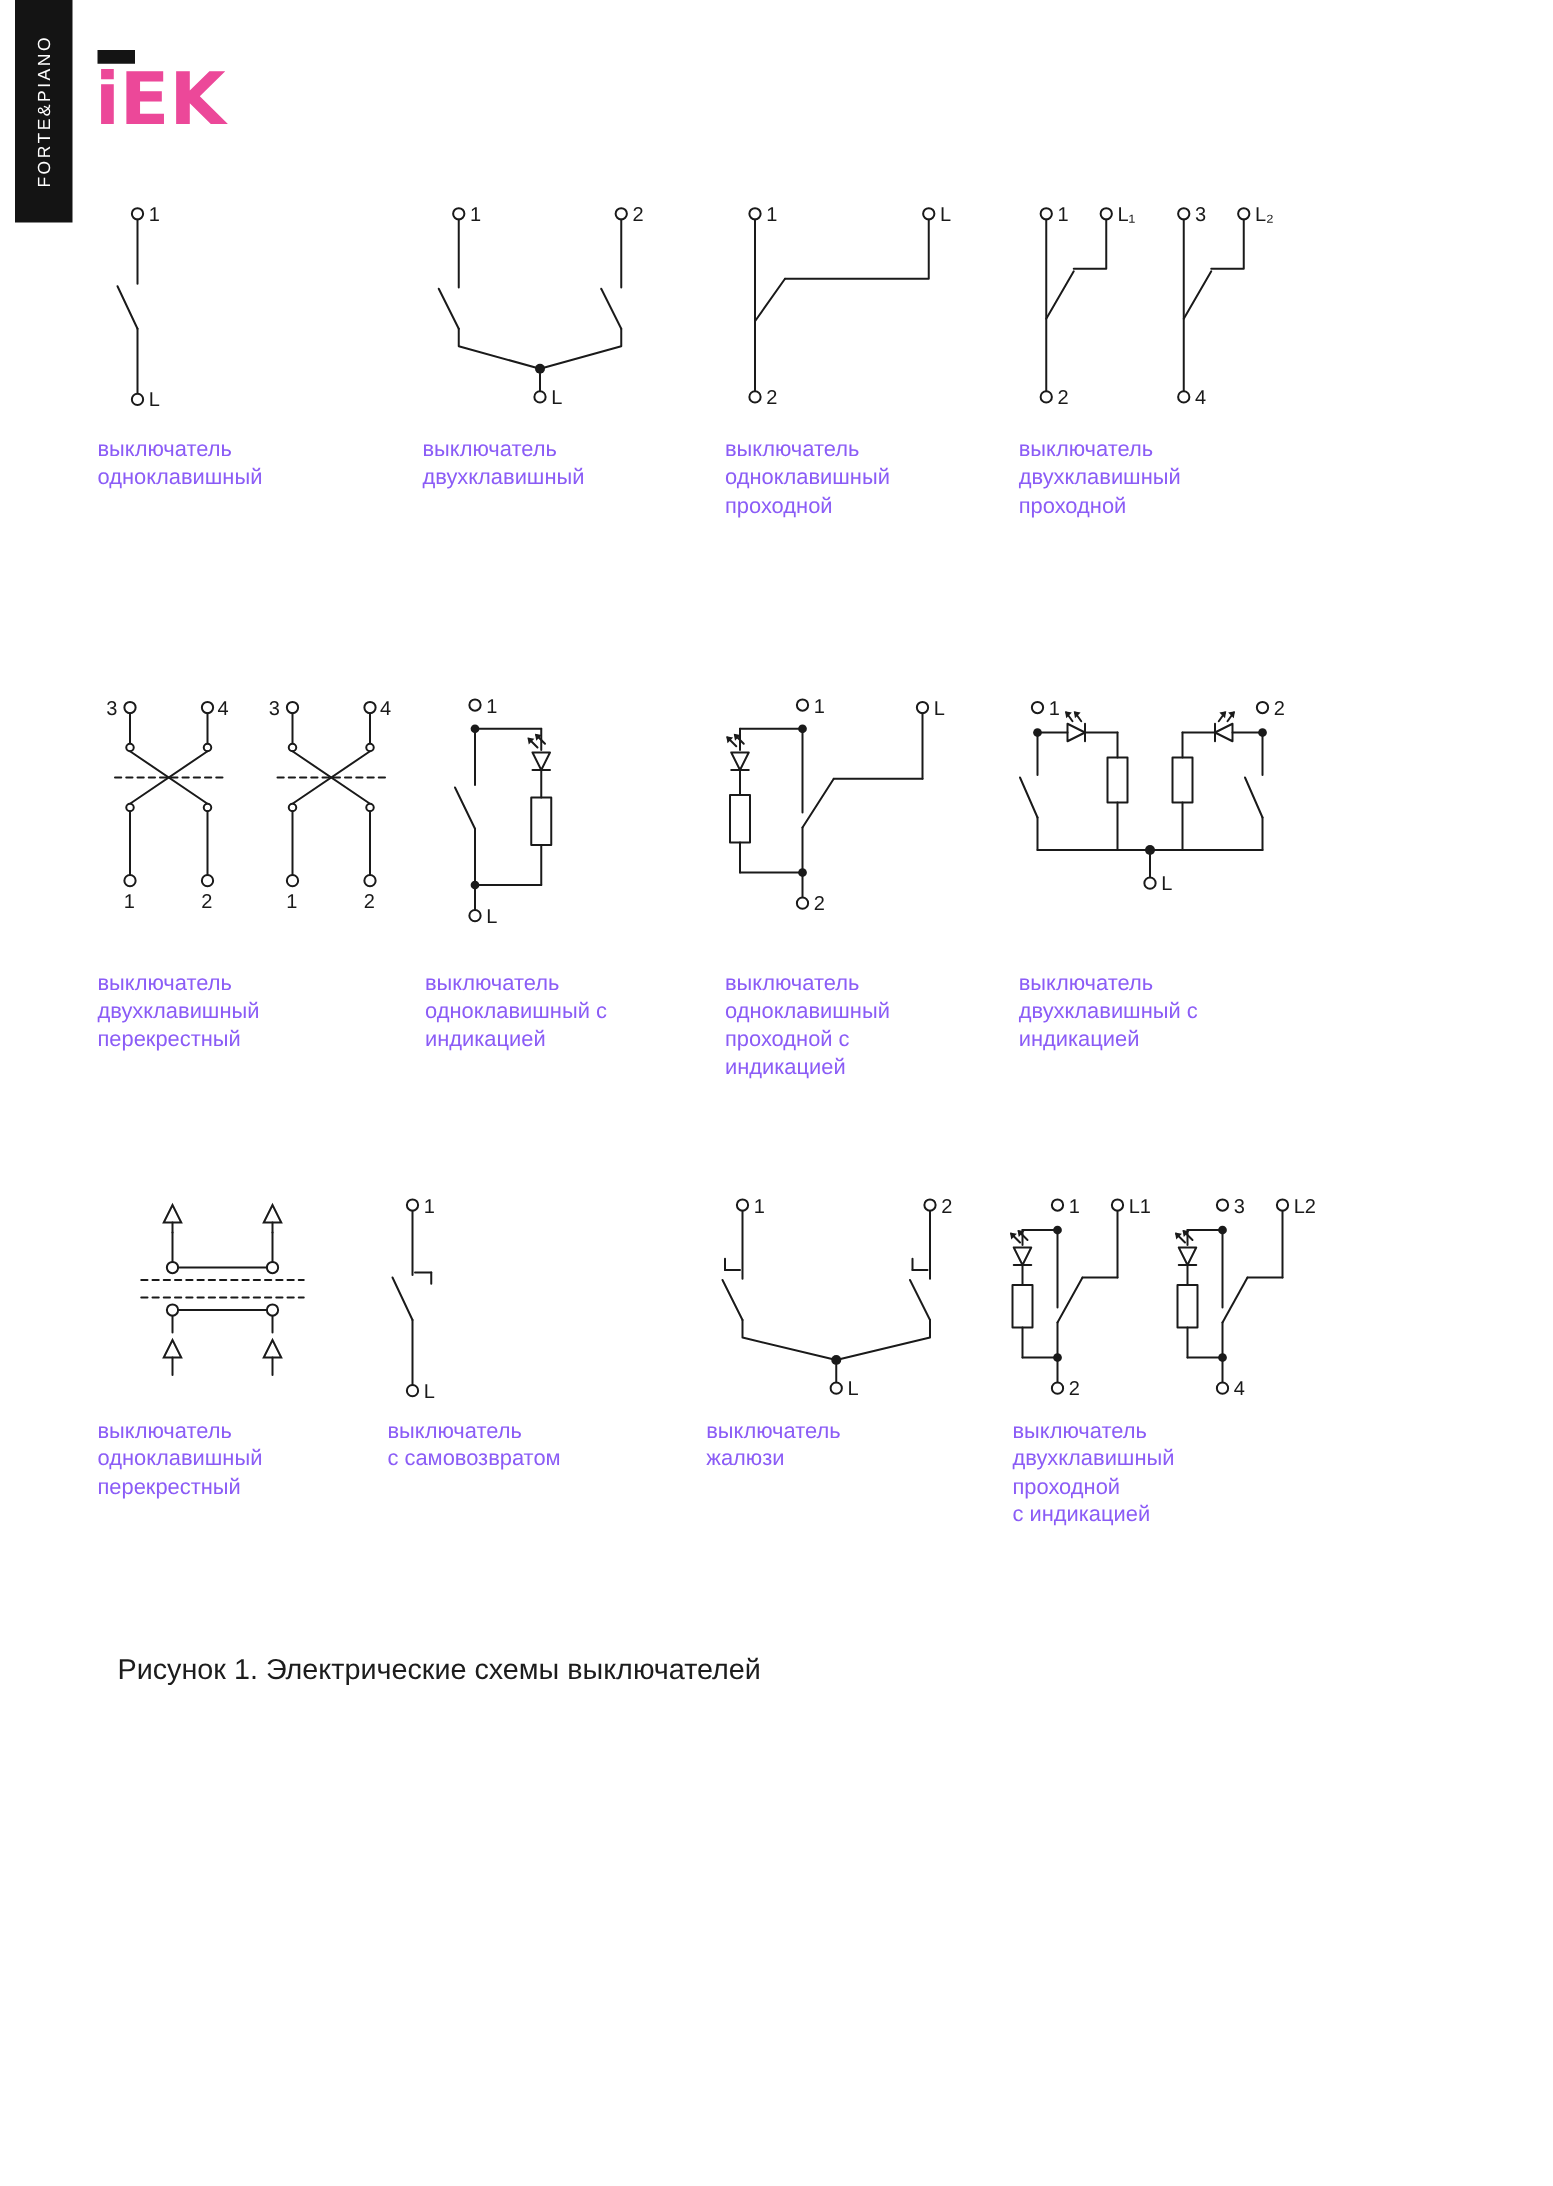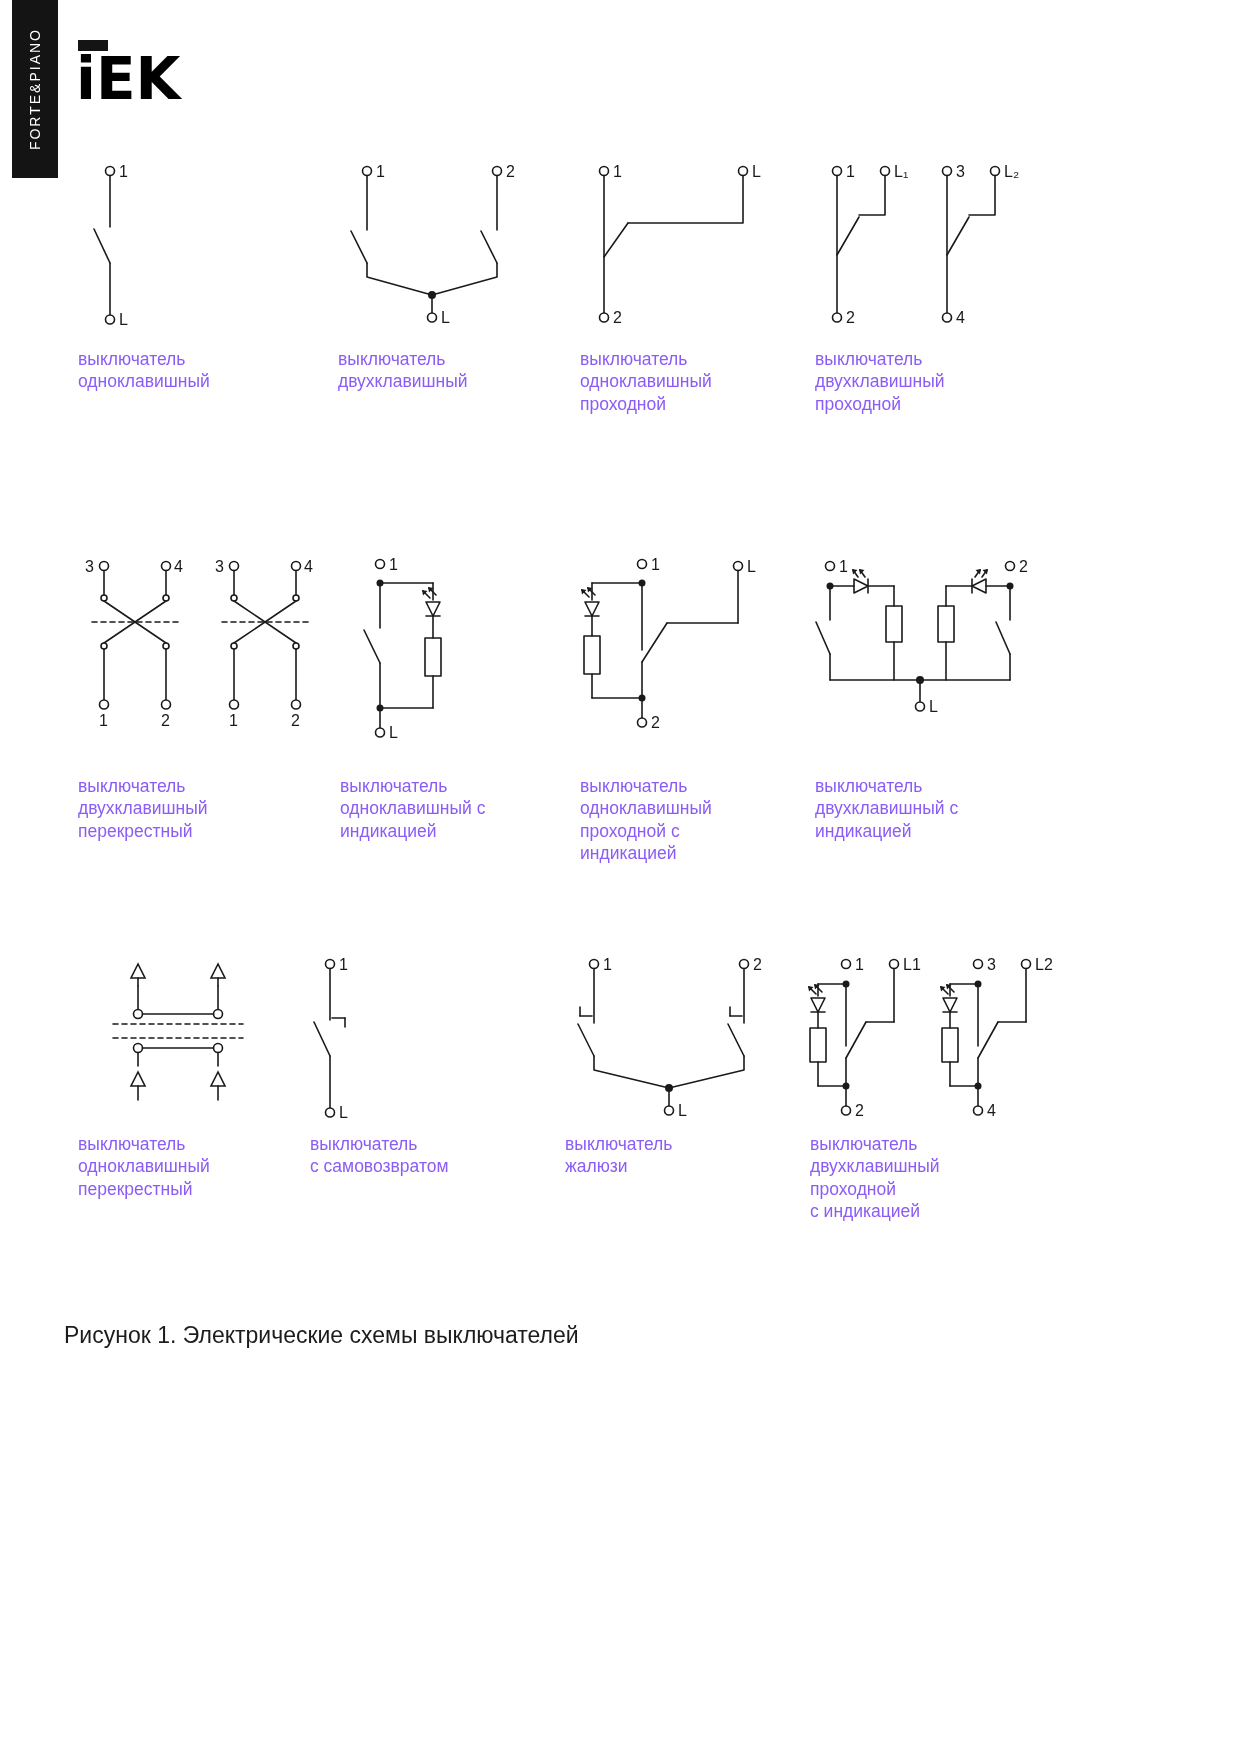--- a/index.html
+++ b/index.html
@@ -5,25 +5,25 @@
   html,body{margin:0;padding:0;background:#fff;}
   .page{position:relative;width:1242px;height:1749px;background:#fff;overflow:hidden;
         font-family:"Liberation Sans",sans-serif;color:#1c1c1c;}
   .sidebar{position:absolute;left:12px;top:0;width:46px;height:178px;background:#141414;
            display:flex;align-items:center;justify-content:center;}
   .sidebar .vtext{writing-mode:vertical-rl;transform:rotate(180deg);color:#fff;
            font-size:14px;letter-spacing:2px;font-weight:500;}
   .logo{position:absolute;left:76px;top:40px;}
   .logo-bar{width:30px;height:11px;background:#141414;margin-left:2px;margin-bottom:2px;}
   .logo-text{font-size:58px;font-weight:800;line-height:.9;letter-spacing:0;
-           font-family:"DejaVu Sans",sans-serif;color:#000000;}
+           font-family:"DejaVu Sans",sans-serif;color:#ec4899;}
   .cell{position:absolute;}
   .caption{position:absolute;width:245px;font-size:17.5px;line-height:1.28;
            white-space:pre-line;color:#8b5cf6;}
-  .figure-caption{position:absolute;left:64px;top:1322px;font-size:23px;color:#1c1c1c;}
+  .figure-caption{position:absolute;left:94px;top:1322px;font-size:23px;color:#1c1c1c;}
   svg .w{stroke:#1a1a1a;stroke-width:1.6;fill:none;stroke-linecap:round;stroke-linejoin:round;}
   svg .t{fill:#fff;stroke:#1a1a1a;stroke-width:1.6;}
   svg .d{fill:#1a1a1a;stroke:none;}
   svg .ah{fill:#1a1a1a;stroke:none;}
   svg .lb{font-family:"Liberation Sans",sans-serif;font-size:16px;fill:#1a1a1a;}
   svg .dash{stroke-dasharray:5 4;}
 </style>
 </head>
 <body>
 

